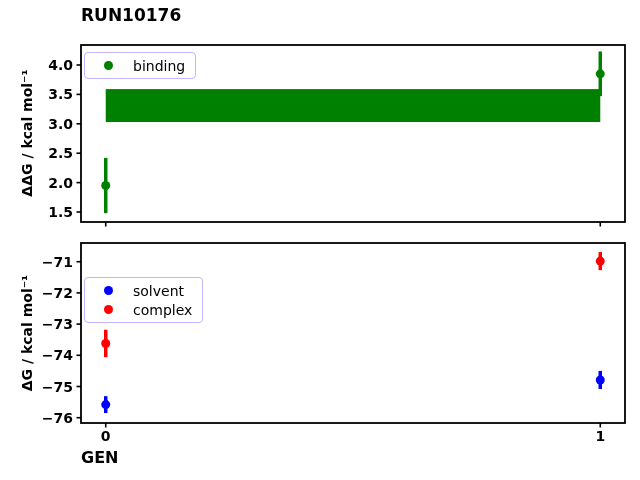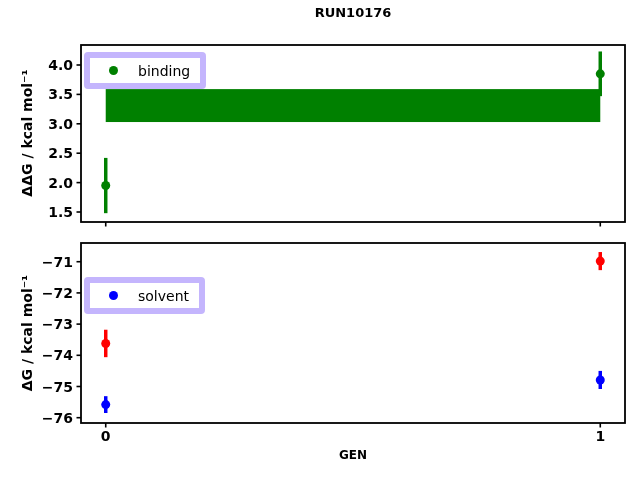--- a/index.html
+++ b/index.html
@@ -8,41 +8,41 @@
     width: 640px;
     height: 480px;
     background: #ffffff;
     overflow: hidden;
     font-family: "DejaVu Sans", "Liberation Sans", sans-serif;
     color: #000;
   }
   #figure-svg { position: absolute; left: 0; top: 0; z-index: 1; }
   .fig-title {
     position: absolute; left: 81px; top: 5px; width: 544px;
-    text-align: center; font-size: 13px; font-weight: bold; z-index: 3;
+    text-align: left; font-size: 17px; font-weight: bold; z-index: 3;
   }
   .ylabel {
     position: absolute; left: -63px; width: 180px; height: 18px; line-height: 18px;
     text-align: center; font-size: 14px; font-weight: bold;
     transform: rotate(-90deg); z-index: 3; white-space: nowrap;
   }
   .ylabel-top { top: 124px; }
   .ylabel-bottom { top: 324px; }
   .xlabel {
     position: absolute; left: 81px; top: 448px; width: 544px;
-    text-align: center; font-size: 12px; font-weight: bold; z-index: 3;
+    font-size: 16px; font-weight: bold; z-index: 3;
   }
   .tick-label {
     font-family: "DejaVu Sans", "Liberation Sans", sans-serif;
     font-weight: bold; font-size: 14px; fill: #000;
   }
   .legend {
     position: absolute; z-index: 2;
     background: rgba(255,255,255,0.85);
-    border: 6px solid #c4b5fd;
+    border: 1px solid #c4b5fd;
     border-radius: 4px;
     padding: 3px 10px 3px 6px;
     box-shadow: 0 0 0 0 transparent;
     white-space: nowrap;
   }
   .legend-row { display: flex; align-items: center; height: 19px; }
   .legend-glyph { width: 34px; display: flex; justify-content: center; align-items: center; margin-right: 8px; flex: none; }
   .legend-dot { width: 9px; height: 9px; border-radius: 50%; display: inline-block; }
   .legend-dotted { width: 30px; height: 2.5px; display: inline-block; }
   .legend-label { font-size: 14px; font-weight: normal; }
@@ -114,14 +114,20 @@
         <span class="legend-label">binding</span>
       </div>
     </div>
     <div class="legend" style="left: 84px; top: 249px; margin-top: 28px;">
       <div class="legend-row">
         <span class="legend-glyph">
           <span class="legend-dot" style="background: rgb(0, 0, 255);"></span>
         </span>
         <span class="legend-label">solvent</span>
       </div>
+      <div class="legend-row">
+        <span class="legend-glyph">
+          <span class="legend-dot" style="background: rgb(255, 0, 0);"></span>
+        </span>
+        <span class="legend-label">complex</span>
+      </div>
     </div>
   </div>
 
 </body></html>

